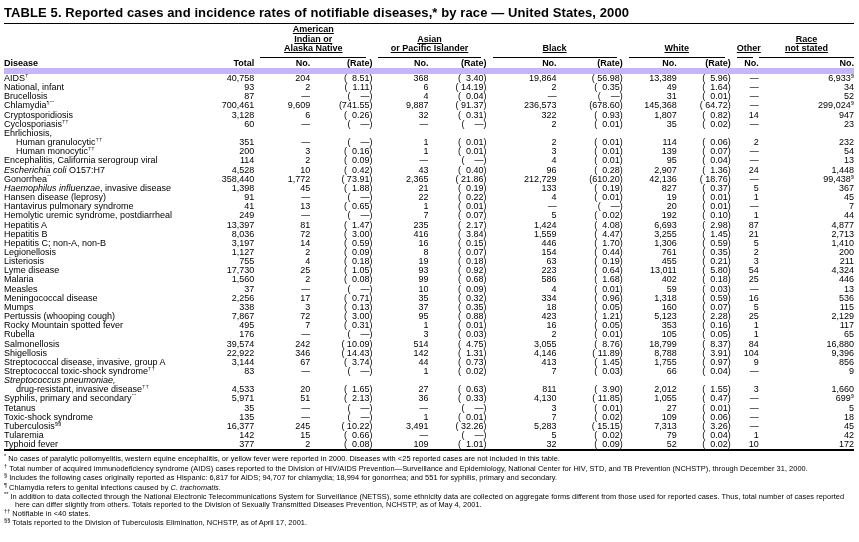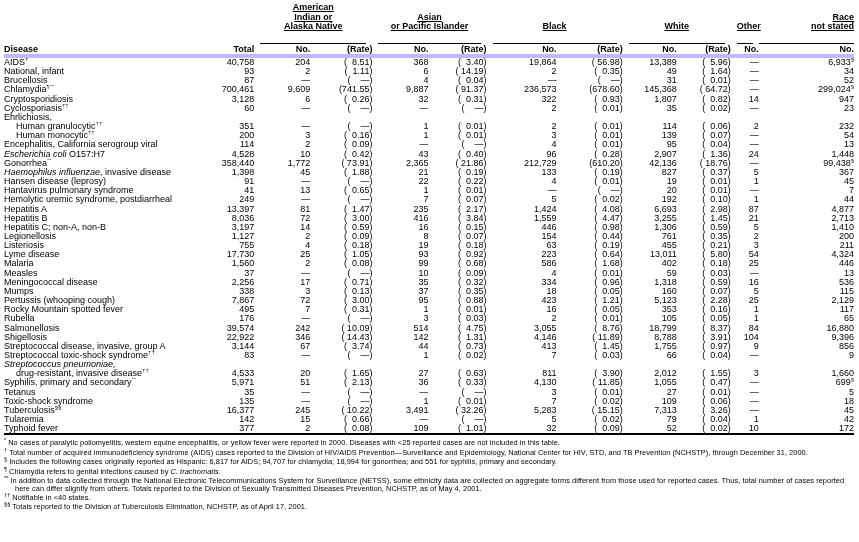--- a/index.html
+++ b/index.html
@@ -18,44 +18,45 @@
   col.c5{width:56px}col.c6{width:58px}col.c7{width:70px}col.c8{width:66px}
   col.c9{width:54px}col.c10{width:54px}col.c11{width:28px}col.c12{width:95px}
   thead th{
     font-size:9px;font-weight:bold;vertical-align:bottom;padding:0;
     line-height:9.5px;white-space:nowrap;
   }
   th.left{text-align:left;}
   th.right,td.num{text-align:right;}
   th.grp{text-align:center;padding:0 6px;text-decoration:underline;}
   th.grp .gl{display:block;}
-  th.grp .ul{border-bottom:1px solid #000;padding-bottom:11px;}
-  th.grp-right{text-align:right;padding:0;}
+  th.grp .ul{border-bottom:1px solid #000;padding-bottom:3px;}
+  th.grp-right{text-align:center;padding:0;}
   tr.h2 th{padding-top:1px;}
-  tr.h2 th, th.deep{border-bottom:4px solid #c4b5fd;margin-top:12px;}
+  tr.h2 th, th.deep{border-bottom:6px solid #c4b5fd;margin-top:12px;}
   tbody td{
     font-size:9px;line-height:9.15px;padding:0;white-space:pre;
     overflow:hidden;vertical-align:bottom;
   }
   td.c-disease{white-space:nowrap;}
   td.ind{padding-left:12px;}
   tbody tr:last-child td{border-bottom:2.5px solid #000;}
   sup{font-size:6px;vertical-align:super;line-height:0;}
   i{text-align:center;}
   .footnotes{margin-top:2px;width:851px;}
   .fn{
     font-size:7.4px;line-height:7px;padding-left:11px;text-indent:-11px;
     letter-spacing:.05px;
   }
   .fm{font-size:5.6px;vertical-align:super;margin-right:2px;}
 </style>
 </head>
 <body>
 
 <div class="page">
+  <div class="title">TABLE 5. Reported cases and incidence rates of notifiable diseases,* by race — United States, 2000</div>
 
   <table>
     <colgroup>
       <col class="c1">
         <col class="c2">
         <col class="c3">
         <col class="c4">
       <col class="c5">
         <col class="c6">
         <col class="c7">
@@ -359,21 +360,21 @@
           <td class="num">2,713</td>
         </tr>
         <tr>
           <td class="c-disease">Hepatitis C; non-A, non-B</td>
           <td class="num">3,197</td>
           <td class="num">14</td>
           <td class="num">(  0.59)</td>
           <td class="num">16</td>
           <td class="num">(  0.15)</td>
           <td class="num">446</td>
-          <td class="num">(  0.98)</td>
+          <td class="num">(  1.70)</td>
           <td class="num">1,306</td>
           <td class="num">(  0.59)</td>
           <td class="num">5</td>
           <td class="num">1,410</td>
         </tr>
         <tr>
           <td class="c-disease">Legionellosis</td>
           <td class="num">1,127</td>
           <td class="num">2</td>
           <td class="num">(  0.09)</td>

